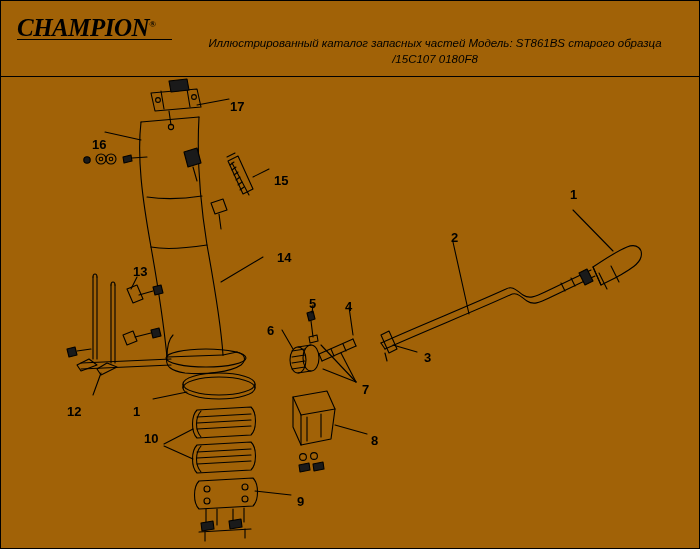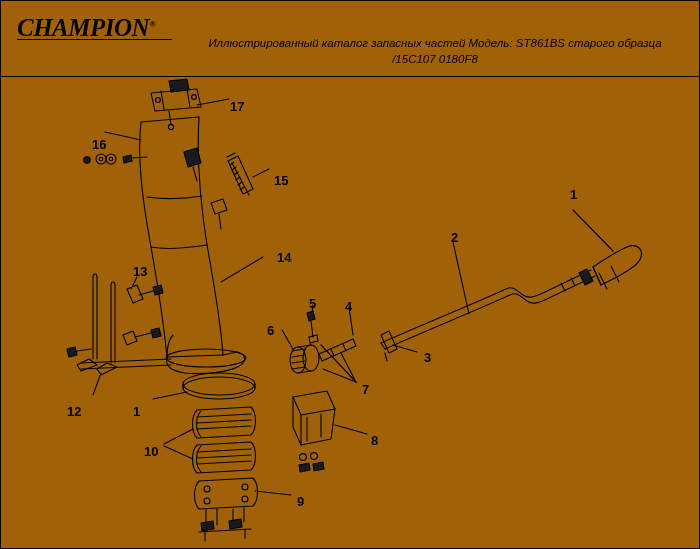--- a/index.html
+++ b/index.html
@@ -303,21 +303,21 @@
 
     <div class="callout" style="left:569px; top:110px;">1</div>
     <div class="callout" style="left:450px; top:153px;">2</div>
     <div class="callout" style="left:423px; top:273px;">3</div>
     <div class="callout" style="left:344px; top:222px;">4</div>
     <div class="callout" style="left:308px; top:219px;">5</div>
     <div class="callout" style="left:266px; top:246px;">6</div>
     <div class="callout" style="left:361px; top:305px;">7</div>
     <div class="callout" style="left:370px; top:356px;">8</div>
     <div class="callout" style="left:296px; top:417px;">9</div>
-    <div class="callout" style="left:143px; top:367px;">10</div>
+    <div class="callout" style="left:143px; top:354px;">10</div>
     <div class="callout" style="left:132px; top:327px;">1</div>
     <div class="callout" style="left:66px;  top:327px;">12</div>
     <div class="callout" style="left:132px; top:187px;">13</div>
     <div class="callout" style="left:276px; top:173px;">14</div>
     <div class="callout" style="left:273px; top:96px;text-align:right;">15</div>
     <div class="callout" style="left:91px;  top:60px;">16</div>
     <div class="callout" style="left:229px; top:22px;">17</div>
 
   </div>
 </div>

